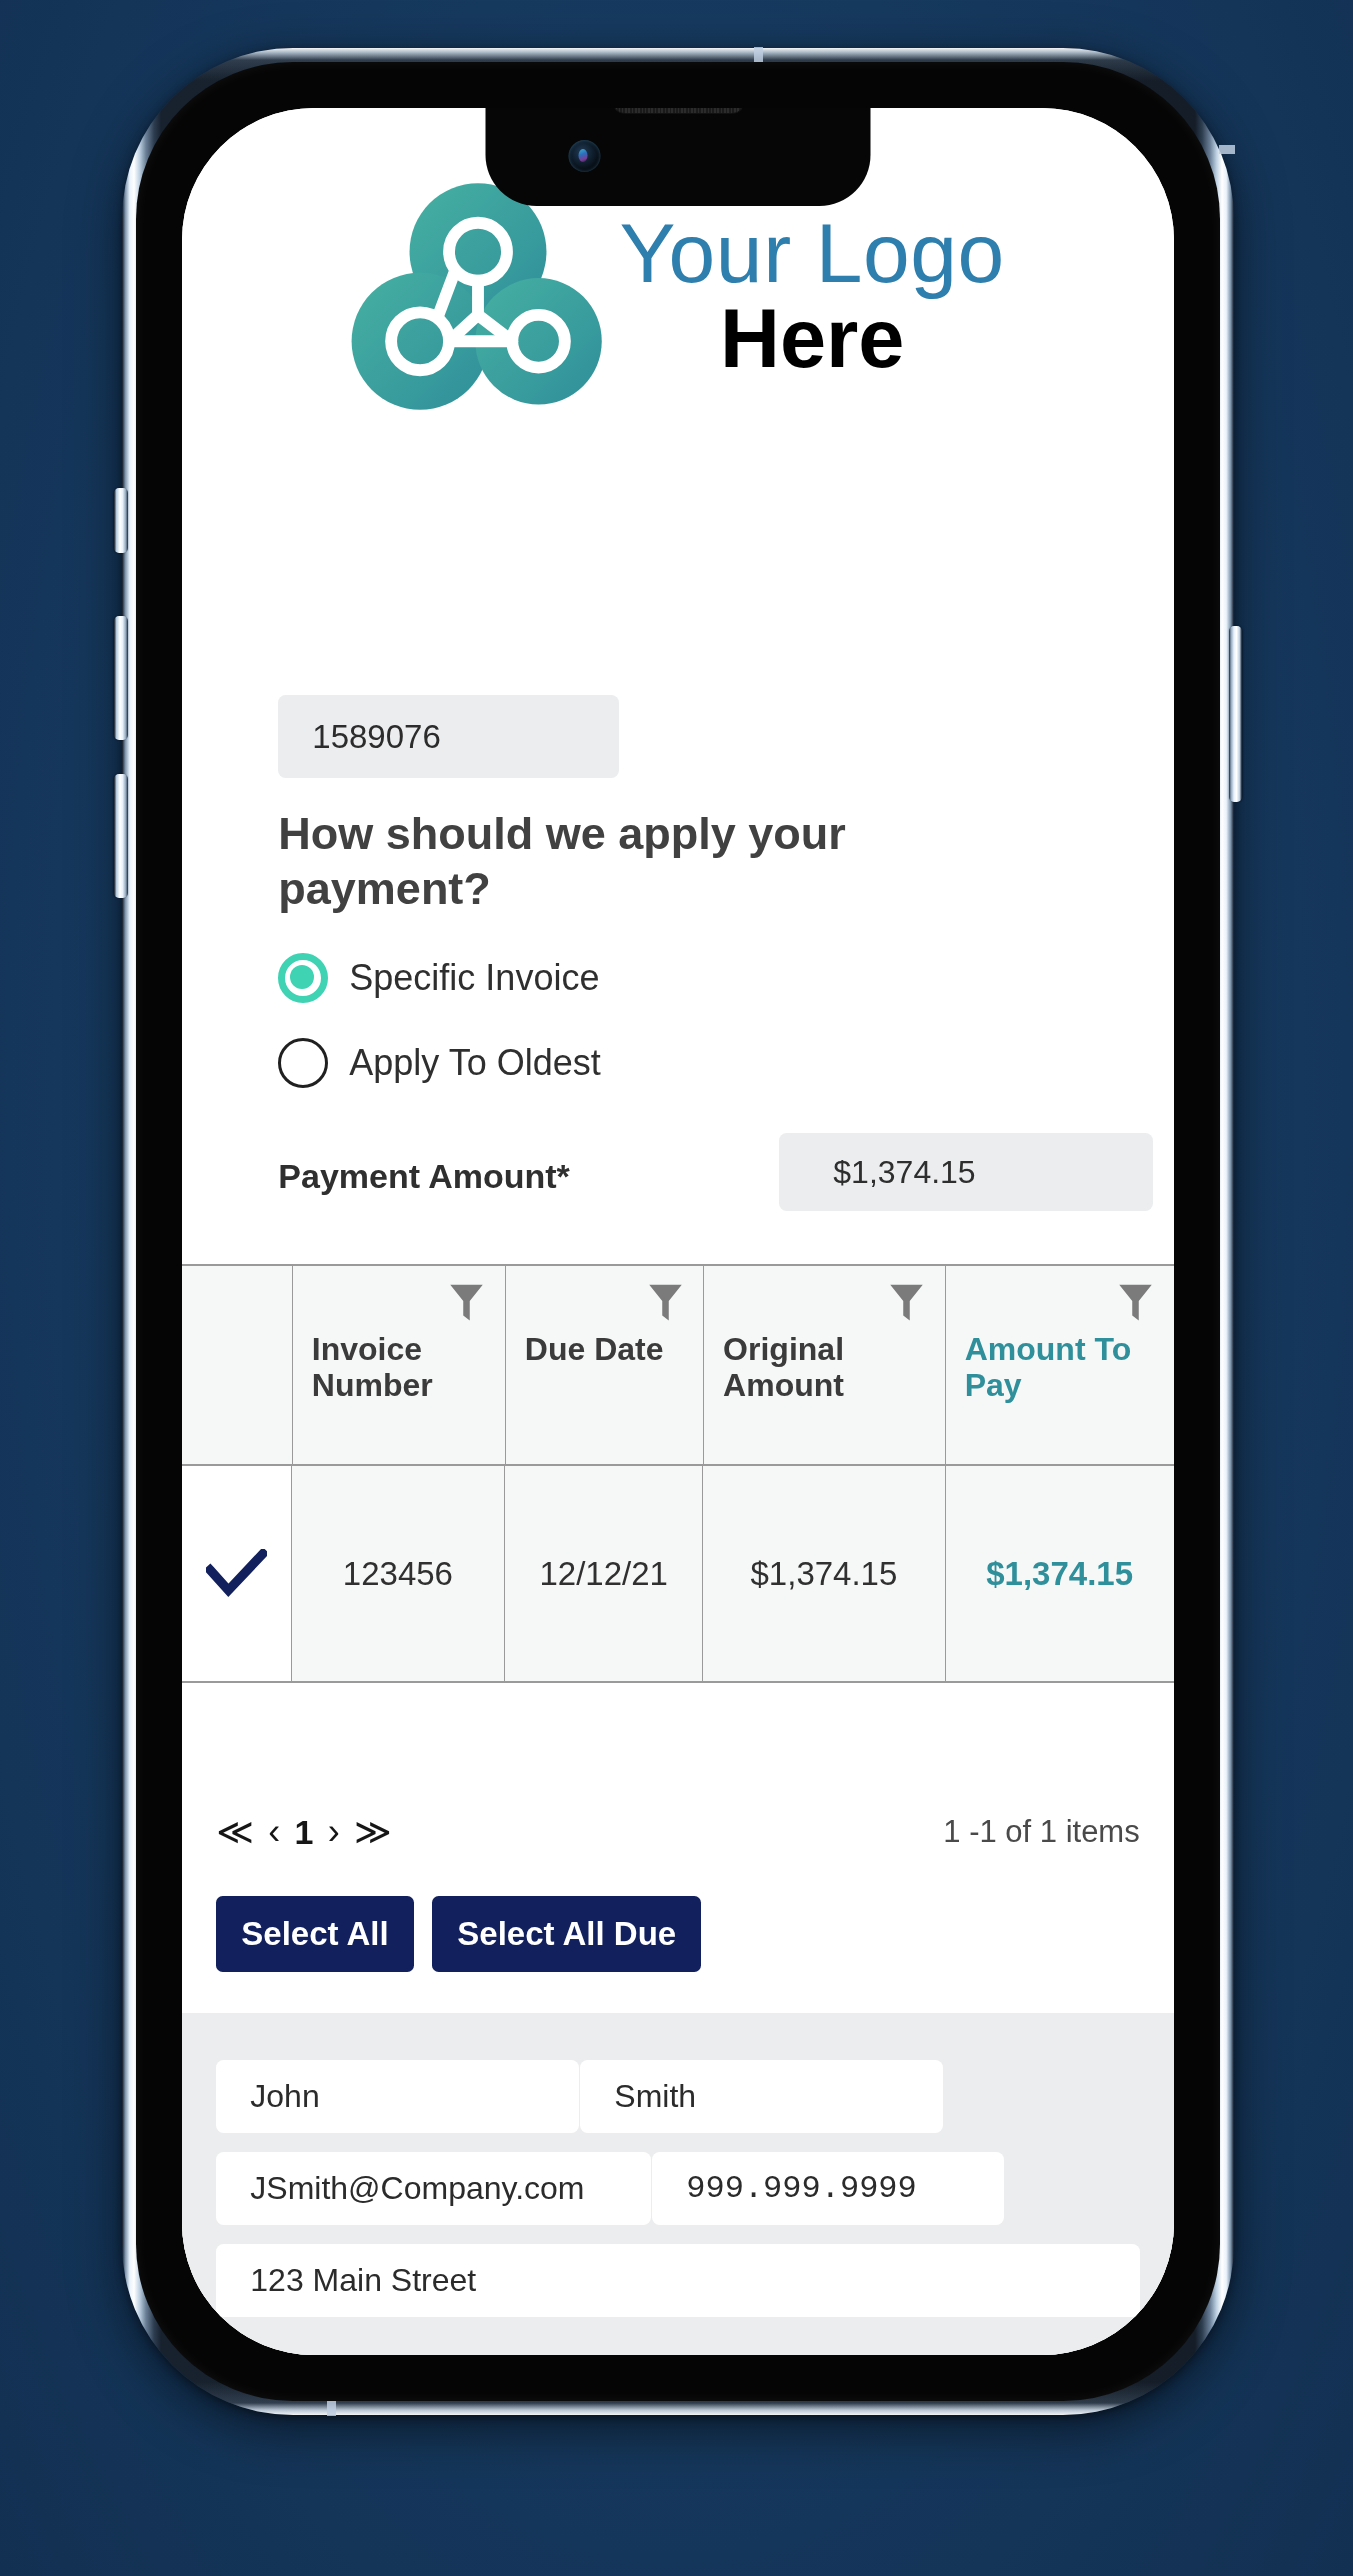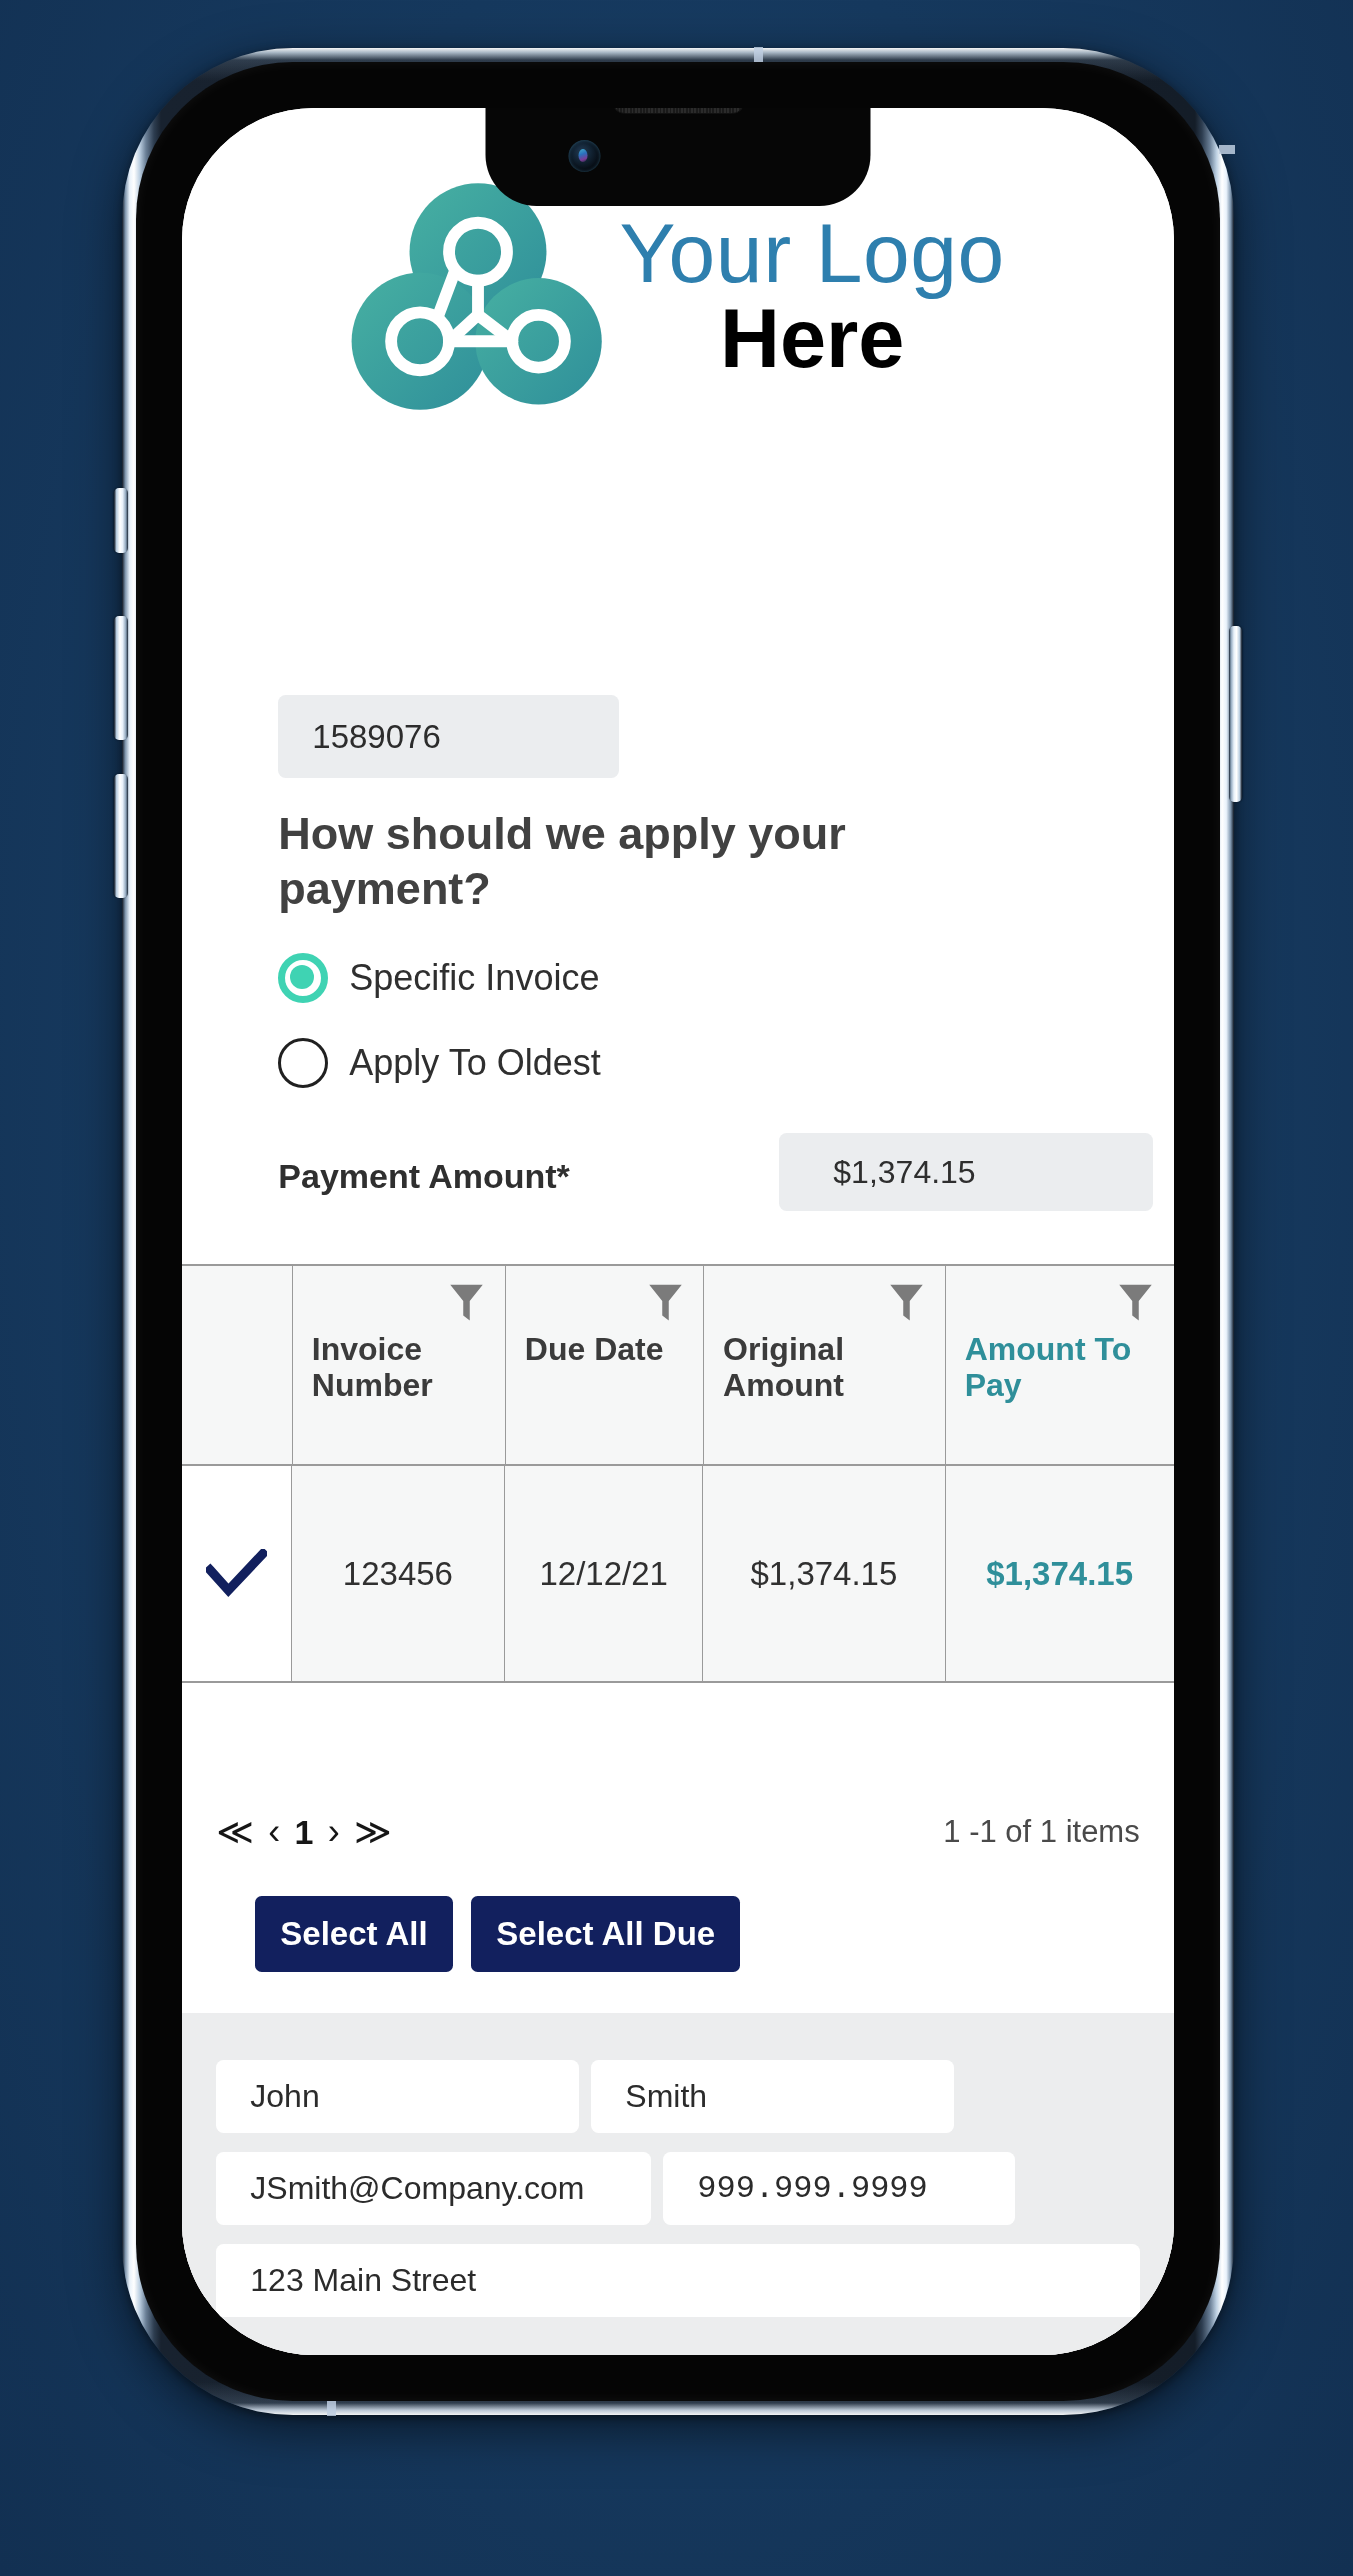--- a/index.html
+++ b/index.html
@@ -204,35 +204,35 @@
     display:flex;align-items:center;padding:0 34px;box-sizing:border-box;background:#fff;
   }
   #pager-left{display:flex;align-items:center;gap:14.3px;}
   .pg{font-size:36px;color:#161616;line-height:1;}
   .pg.num{font-weight:700;font-size:34px;}
   #pager-right{margin-left:auto;font-size:31px;color:#4a4a4a;}
 
   
   #btnrow{
     position:absolute;left:0;right:0;top:1788px;
-    display:flex;gap:18.7px;padding:0 34px;box-sizing:border-box;background:#fff;margin-left:39px;
+    display:flex;gap:18.7px;padding:0 34px;box-sizing:border-box;background:#fff;
   }
   .bbtn{
     background:#12205e;color:#ffffff;border:none;border-radius:6.6px;
     font-family:"Liberation Sans",sans-serif;
     font-size:33px;font-weight:700;height:76px;padding:0 25px;
     display:flex;align-items:center;justify-content:center;white-space:nowrap;
   }
 
   
   #footer{
     position:absolute;left:0;right:0;top:1905px;bottom:0;
     background:#ecedee;padding:47px 34px 0 34px;box-sizing:border-box;
   }
-  .frow{display:flex;gap:12px;margin-bottom:18.7px;}
+  .frow{display:flex;gap:1px;margin-bottom:18.7px;}
   .fin{
     background:#ffffff;border-radius:7.7px;height:73px;
     display:flex;align-items:center;padding-left:34px;box-sizing:border-box;
     font-size:32px;color:#2b2b2b;
   }
   .w-first{width:363px;}
   .w-last{width:363px;}
   .w-email{width:435px;}
   .w-phone{width:352px;font-family:Liberation Mono, monospace;}
   .w-full{width:100%;}

